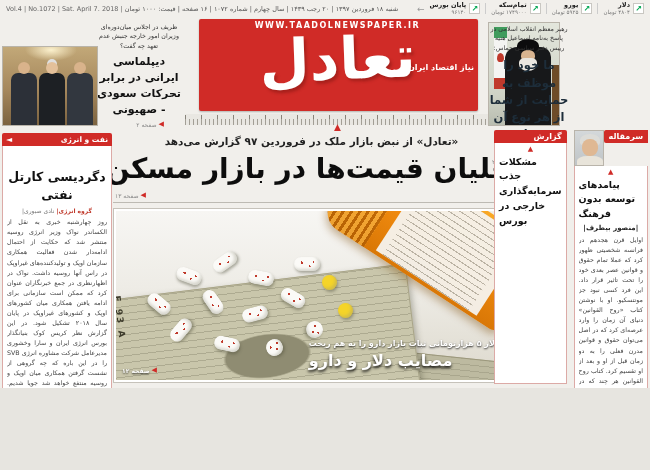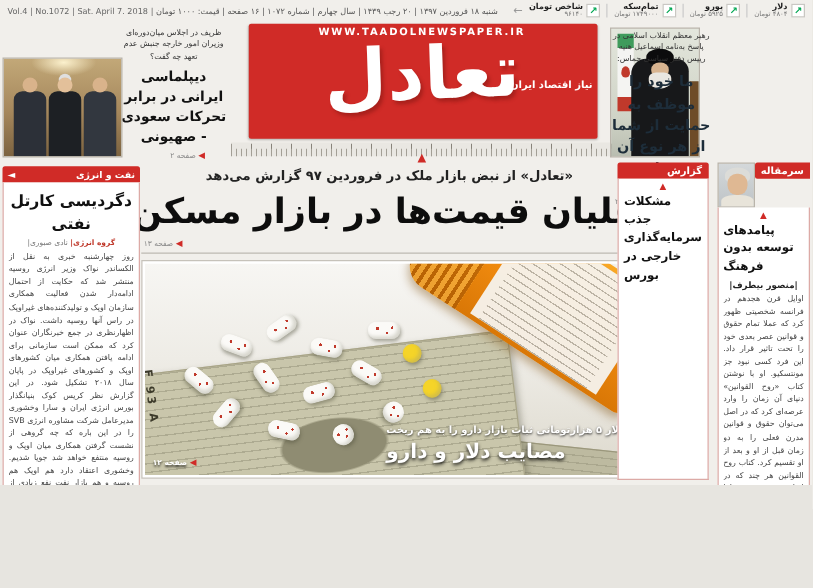--- a/index.html
+++ b/index.html
@@ -130,21 +130,21 @@
 
   
   .col-left  { position:absolute; left:2px;  width:110px; top:133px; bottom:4px; display:flex; flex-direction:column; gap:7px; }
   .col-right { position:absolute; right:2px; width:107px; top:130px; bottom:4px; display:flex; flex-direction:row; gap:7px; }
   .sec-tab { height:13px; background:#d02b27; color:#fff; display:flex; align-items:center; gap:3px;
              padding:0 4px; border-radius:2px 2px 0 0; }
   .sec-tab .tab-arrow { font-size:8px; line-height:1; order:2; margin-right:auto; transform:scaleX(1); }
   .sec-tab .tab-label { font-size:7.5px; font-weight:bold; order:1; }
   .sec-box { flex:1; background:#fff; border:1px solid #dcaaa6; border-top:none; padding:4px 4px 3px;
              position:relative; overflow:hidden; display:flex; flex-direction:column; }
-  .art-headline { text-align:center; font-size:12.5px; font-weight:bold; color:#111; line-height:1.45; margin:2px 0 3px; }
+  .art-headline { text-align:center; font-size:12.5px; font-weight:bold; color:#111; line-height:1.45; margin:18px 0 3px; }
   .art-byline { text-align:center; font-size:6px; margin-bottom:3px; }
   .art-byline .bg-red { color:#c0392b; font-weight:bold; }
   .art-byline .bg-gray { color:#777; }
   .art-body { font-size:6.3px; color:#444; text-align:justify; line-height:1.6; overflow:hidden; flex:1; }
   .pagenum { position:absolute; left:0; bottom:0; width:12px; height:12px; background:#d02b27; color:#fff;
              font-size:7px; font-weight:bold; display:flex; align-items:center; justify-content:center; }
 
   .ed-head { display:flex; direction:rtl; align-items:stretch; gap:0; }
   .ed-bar { flex:1; height:13px; background:#d02b27; color:#fff; display:flex; align-items:center;
             padding:0 5px; font-size:8px; font-weight:bold; border-radius:2px 0 0 2px; }
@@ -193,21 +193,21 @@
         <span class="arrow">↗</span>
         <span class="tcol">
           <span class="tlabel">تمام‌سکه</span>
           <span class="tvalue">۱۷۴۹۰۰۰ تومان</span>
         </span>
       </div>
       <span class="tick-sep"></span>
       <div class="ticker">
         <span class="arrow">↗</span>
         <span class="tcol">
-          <span class="tlabel">شاخص تومان</span>
+          <span class="tlabel">پایان بورس</span>
           <span class="tvalue">۹۶۱۴۰</span>
         </span>
       </div>
       <span class="more-arrow">←</span>
     </div>
   </div>
 
   <div class="logo-block">
     <div class="logo-red"></div>
     <div class="logo-url">WWW.TAADOLNEWSPAPER.IR</div>

